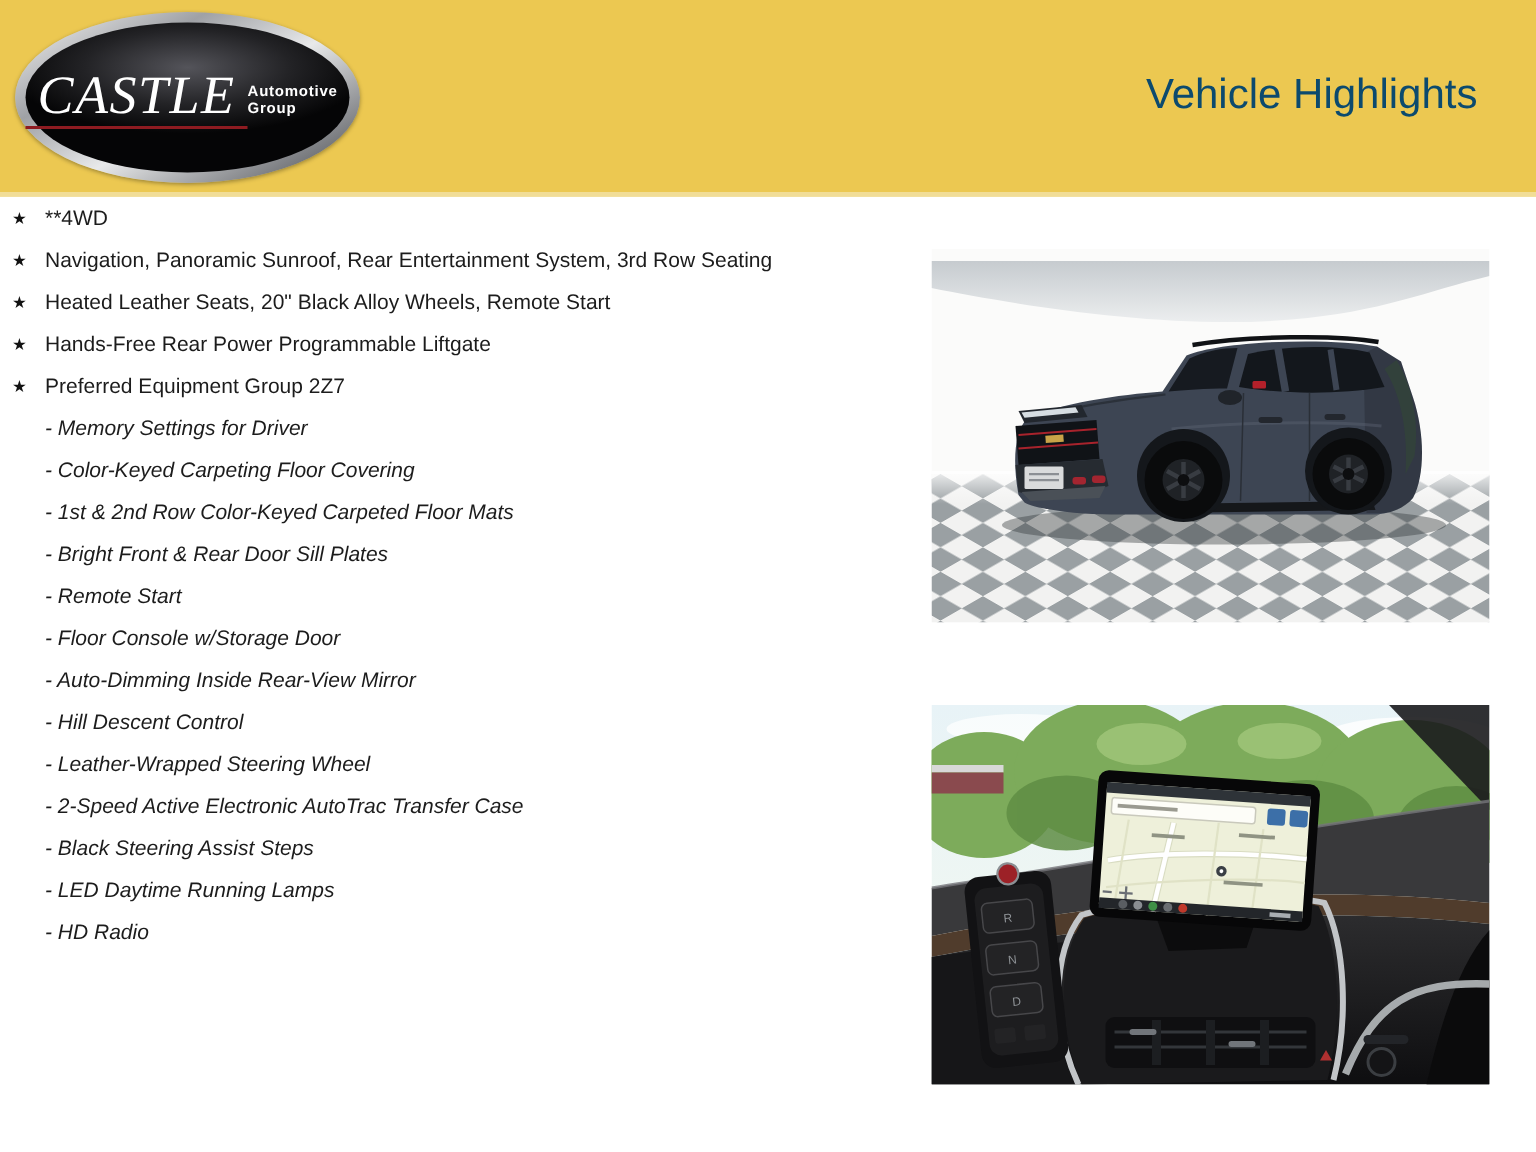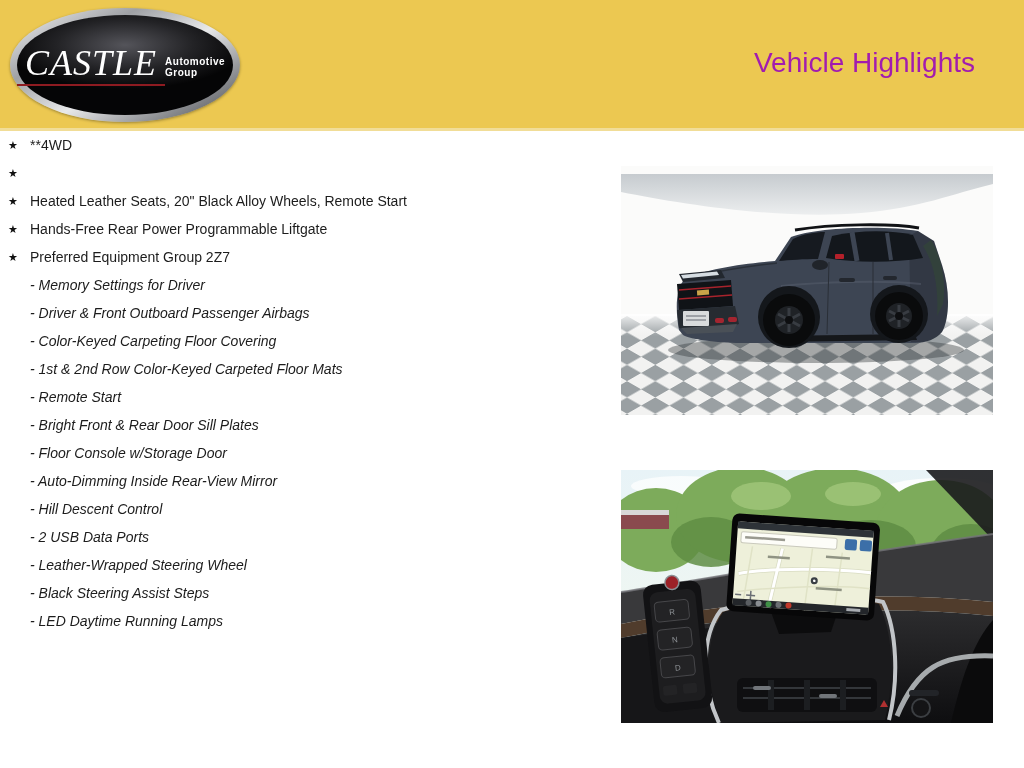--- a/index.html
+++ b/index.html
@@ -12,21 +12,21 @@
   .logo{position:absolute;left:10px;top:8px;width:230px;height:114px;border-radius:50%;
         background:linear-gradient(150deg,#fafafa 0%,#9fa1a5 30%,#e8e9ea 55%,#77797d 85%);
         box-shadow:0 1px 3px rgba(0,0,0,.35);display:flex;align-items:center;justify-content:center;}
   .logo-black{width:216px;height:100px;border-radius:50%;
         background:radial-gradient(ellipse 70% 55% at 50% 30%,#54545a 0%,#232326 45%,#050506 80%);
         display:flex;flex-direction:row;align-items:center;justify-content:center;}
   .logo-castle{font-family:"Liberation Serif",serif;font-style:italic;font-size:36px;color:#fff;
         letter-spacing:1px;line-height:1;border-bottom:2px solid var(--logo-red,#8e1b21);padding:0 8px 3px;}
   .logo-sub{font-size:10px;font-weight:bold;color:#fff;margin-top:3px;letter-spacing:.5px;}
 
-  .title{position:absolute;top:47px;right:49px;font-size:28px;color:#a21caf;}
+  .title{position:absolute;top:47px;right:39px;font-size:28px;color:#0c4a6e;}
 
   .features{position:absolute;left:0;top:131px;width:612px;color:#1c1c1c;}
   .feat-row{height:28px;display:flex;align-items:center;padding-left:8px;font-size:14px;white-space:nowrap;}
   .feat-row .star{width:22px;font-size:11px;color:#111;flex:none;}
   .feat-row.sub{padding-left:30px;font-style:italic;}
 
   .photo{position:absolute;left:621px;width:372px;}
   .photo-exterior{top:166px;height:249px;}
   .photo-interior{top:470px;height:253px;}
   svg{display:block;}
@@ -46,71 +46,72 @@
     <div class="title">Vehicle Highlights</div>
   </div>
 
   <div class="features">
     <div class="feat-row">
         <span class="star">★</span>
         <span>**4WD</span>
       </div>
     <div class="feat-row">
         <span class="star">★</span>
+        <span>Navigation, Panoramic Sunroof, Rear Entertainment System, 3rd Row Seating</span>
       </div>
     <div class="feat-row">
         <span class="star">★</span>
         <span>Heated Leather Seats, 20" Black Alloy Wheels, Remote Start</span>
       </div>
     <div class="feat-row">
         <span class="star">★</span>
         <span>Hands-Free Rear Power Programmable Liftgate</span>
       </div>
     <div class="feat-row">
         <span class="star">★</span>
         <span>Preferred Equipment Group 2Z7</span>
       </div>
     <div class="feat-row sub">
         <span>- Memory Settings for Driver</span>
       </div>
     <div class="feat-row sub">
-        <span>- Driver &amp; Front Outboard Passenger Airbags</span>
-      </div>
-    <div class="feat-row sub">
         <span>- Color-Keyed Carpeting Floor Covering</span>
       </div>
     <div class="feat-row sub">
         <span>- 1st &amp; 2nd Row Color-Keyed Carpeted Floor Mats</span>
       </div>
     <div class="feat-row sub">
+        <span>- Bright Front &amp; Rear Door Sill Plates</span>
+      </div>
+    <div class="feat-row sub">
         <span>- Remote Start</span>
       </div>
     <div class="feat-row sub">
-        <span>- Bright Front &amp; Rear Door Sill Plates</span>
-      </div>
-    <div class="feat-row sub">
         <span>- Floor Console w/Storage Door</span>
       </div>
     <div class="feat-row sub">
         <span>- Auto-Dimming Inside Rear-View Mirror</span>
       </div>
     <div class="feat-row sub">
         <span>- Hill Descent Control</span>
       </div>
     <div class="feat-row sub">
-        <span>- 2 USB Data Ports</span>
-      </div>
-    <div class="feat-row sub">
         <span>- Leather-Wrapped Steering Wheel</span>
       </div>
     <div class="feat-row sub">
+        <span>- 2-Speed Active Electronic AutoTrac Transfer Case</span>
+      </div>
+    <div class="feat-row sub">
         <span>- Black Steering Assist Steps</span>
       </div>
     <div class="feat-row sub">
         <span>- LED Daytime Running Lamps</span>
+      </div>
+    <div class="feat-row sub">
+        <span>- HD Radio</span>
       </div>
   </div>
 
   <div class="photo photo-exterior">
     <svg viewBox="0 0 372 249" width="372" height="249">
       <defs>
         <linearGradient id="ceil" x1="0" y1="0" x2="0" y2="1">
           <stop offset="0" stop-color="#c6cbcf"></stop>
             <stop offset="1" stop-color="#eceeef"></stop>
         </linearGradient>

